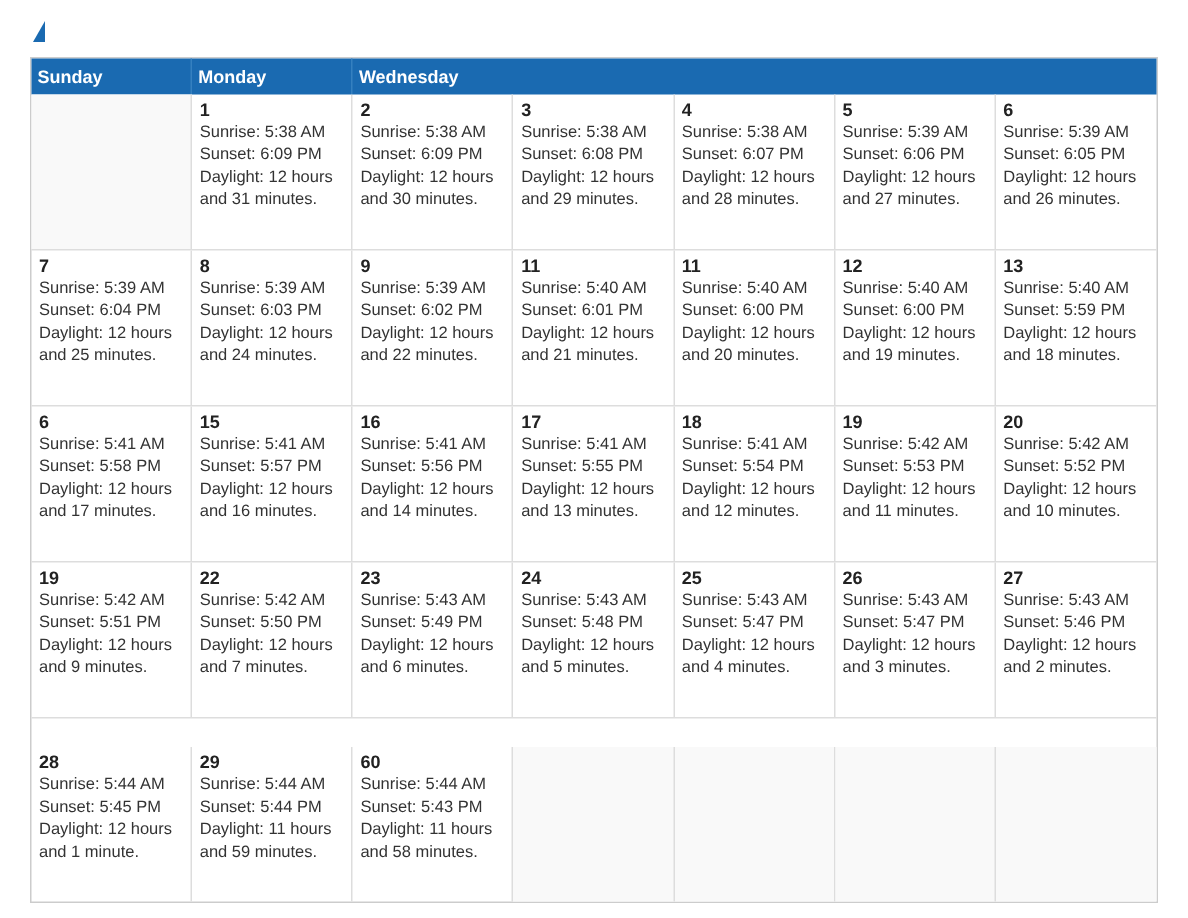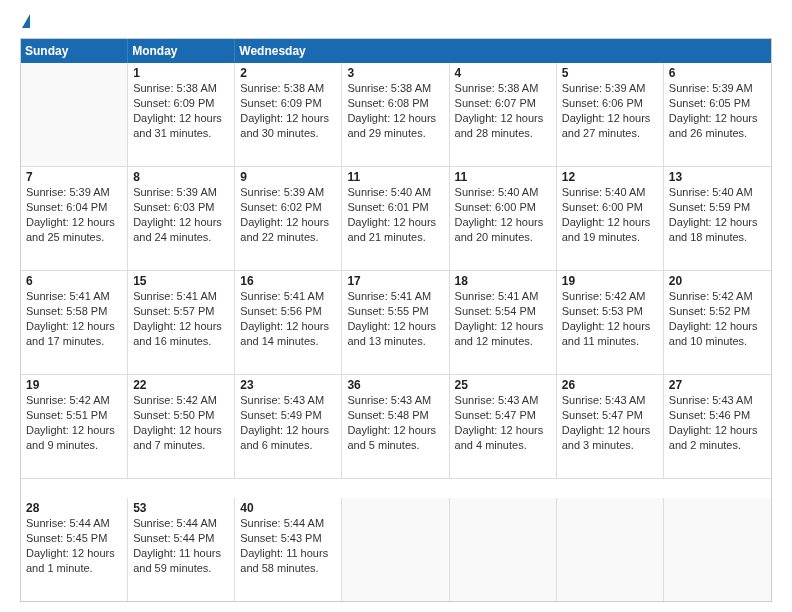--- a/index.html
+++ b/index.html
@@ -306,21 +306,21 @@
 and 7 minutes.</div>
           </div>
           <div class="cal-cell">
             <span class="day-num">23</span>
             <div class="cell-info" style="white-space: pre-wrap;">Sunrise: 5:43 AM
 Sunset: 5:49 PM
 Daylight: 12 hours
 and 6 minutes.</div>
           </div>
           <div class="cal-cell">
-            <span class="day-num">36</span>
+            <span class="day-num">24</span>
             <div class="cell-info" style="white-space: pre-wrap;">Sunrise: 5:43 AM
 Sunset: 5:48 PM
 Daylight: 12 hours
 and 5 minutes.</div>
           </div>
           <div class="cal-cell">
             <span class="day-num">25</span>
             <div class="cell-info" style="white-space: pre-wrap;">Sunrise: 5:43 AM
 Sunset: 5:47 PM
 Daylight: 12 hours
@@ -343,28 +343,28 @@
         </div>
         <div class="cal-row">
           <div class="cal-cell">
             <span class="day-num">28</span>
             <div class="cell-info" style="white-space: pre-wrap;">Sunrise: 5:44 AM
 Sunset: 5:45 PM
 Daylight: 12 hours
 and 1 minute.</div>
           </div>
           <div class="cal-cell">
-            <span class="day-num">53</span>
+            <span class="day-num">29</span>
             <div class="cell-info" style="white-space: pre-wrap;">Sunrise: 5:44 AM
 Sunset: 5:44 PM
 Daylight: 11 hours
 and 59 minutes.</div>
           </div>
           <div class="cal-cell">
-            <span class="day-num">40</span>
+            <span class="day-num">60</span>
             <div class="cell-info" style="white-space: pre-wrap;">Sunrise: 5:44 AM
 Sunset: 5:43 PM
 Daylight: 11 hours
 and 58 minutes.</div>
           </div>
           <div class="cal-cell empty"></div>
           <div class="cal-cell empty"></div>
           <div class="cal-cell empty"></div>
           <div class="cal-cell empty"></div>
         </div>

